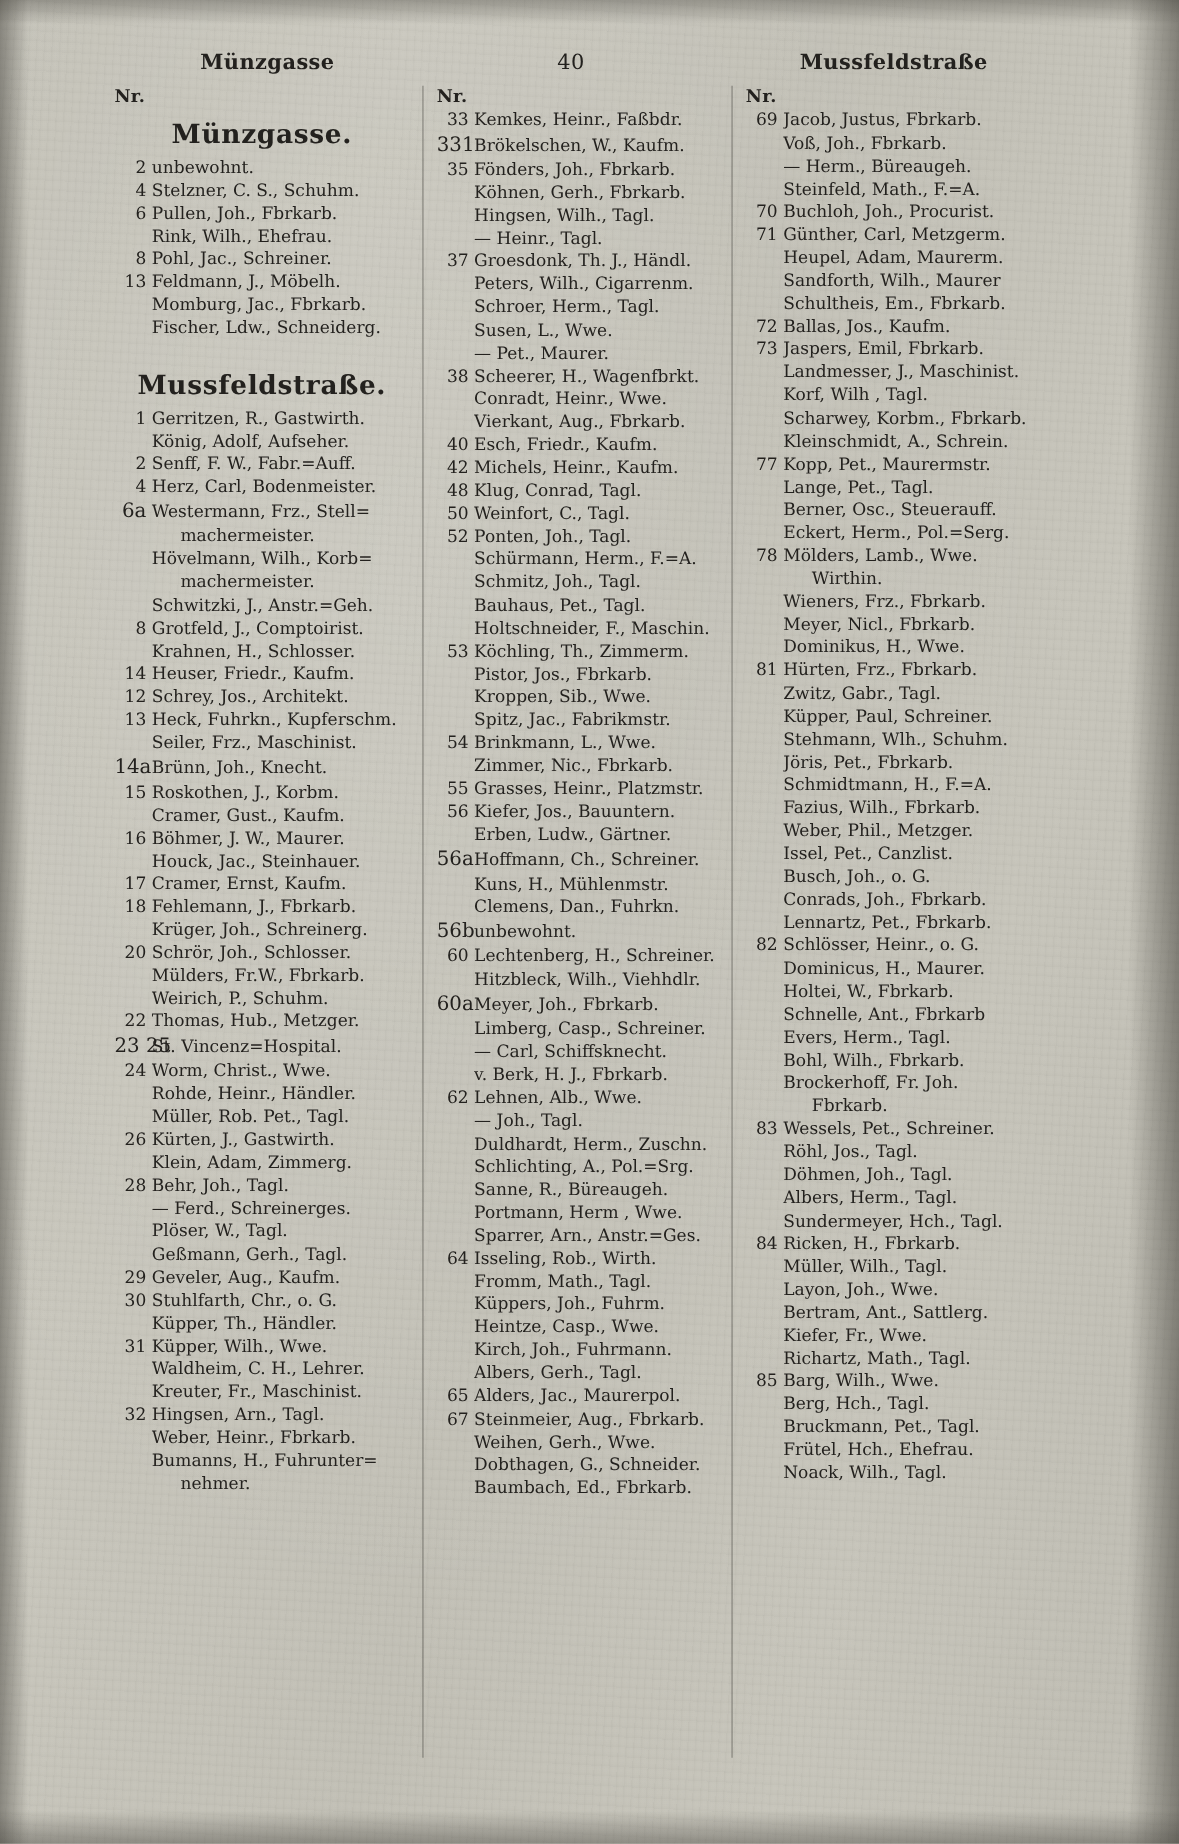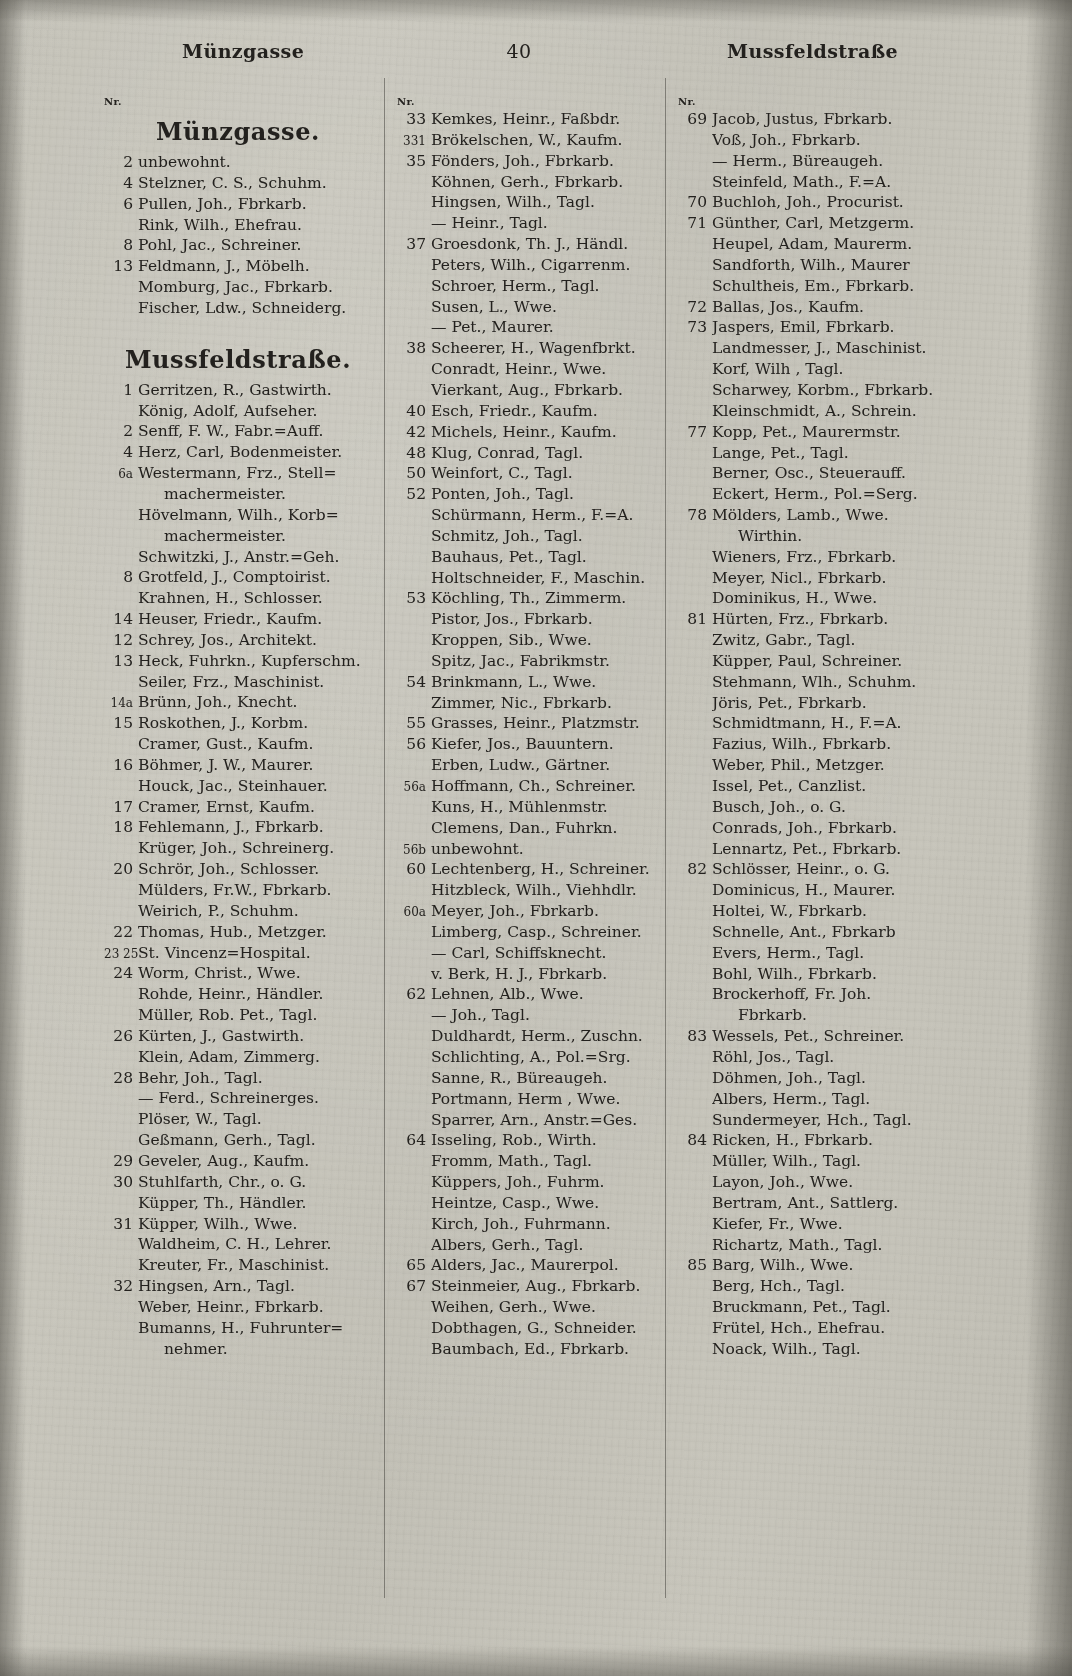--- a/index.html
+++ b/index.html
@@ -62,21 +62,21 @@
     width: 830px;
     height: 1590px;
     color: #23211e;
   }
 
   
   .runhead {
     position: relative;
     height: 34px;
     display: flex;
-    align-items: center;
+    align-items: flex-end;
     justify-content: space-between;
     font-family: "DejaVu Serif", serif;
     font-weight: bold;
     font-size: 19px;
     letter-spacing: 0.4px;
   }
   .runhead .rh-left { margin-left: 78px; }
   .runhead .rh-center {
     position: absolute;
     left: 0; right: 0;
@@ -93,25 +93,24 @@
   }
   .col {
     position: relative;
     box-sizing: border-box;
   }
   .col1 { width: 280px; padding-right: 12px; }
   .col2 { width: 281px; padding-left: 12px; padding-right: 12px; border-left: 1px solid rgba(70,68,62,0.55); }
   .col3 { width: 269px; padding-left: 12px; border-left: 1px solid rgba(70,68,62,0.55); }
 
   .nr-label {
-    font-size: 10px;
+    font-size: 16px;
     font-weight: bold;
     margin-bottom: 2px;
     letter-spacing: 0.3px;
-    margin-top: 18px;
   }
   .sect-title {
     text-align: center;
     font-weight: bold;
     font-size: 24px;
     margin: 10px 0 6px 0;
     letter-spacing: 0.6px;
   }
   .sect-gap { height: 16px; }
 
@@ -131,21 +130,21 @@
     width: 34px;
     min-width: 34px;
     text-align: right;
     padding-right: 5px;
     box-sizing: border-box;
     font-variant-numeric: lining-nums;
   }
   li .num.wide {
     width: 34px;
     min-width: 34px;
-    font-size: 12px;
+    font-size: 18px;
   }
   li .txt {
     flex: 1;
     overflow: hidden;
     text-overflow: clip;
   }
   li.cont .txt { padding-left: 26px; }
 </style>
 </head>
 <body>

